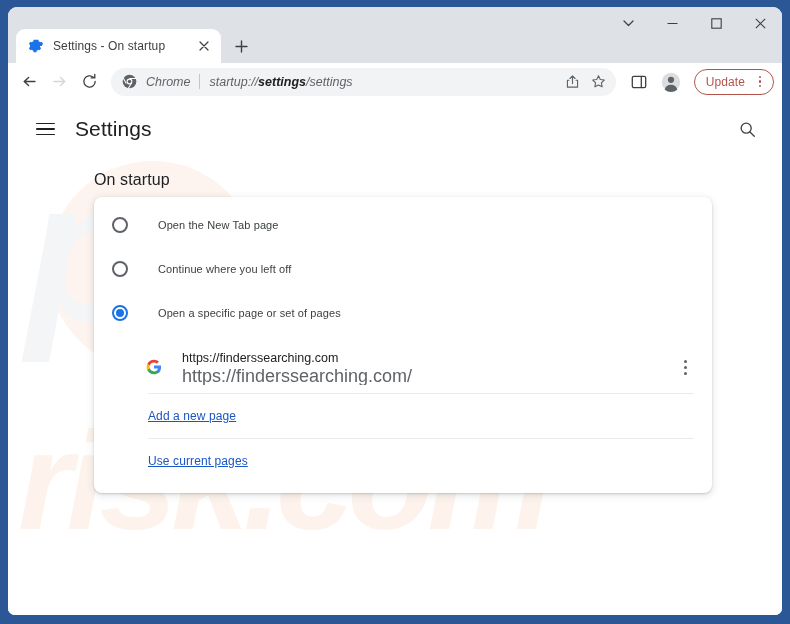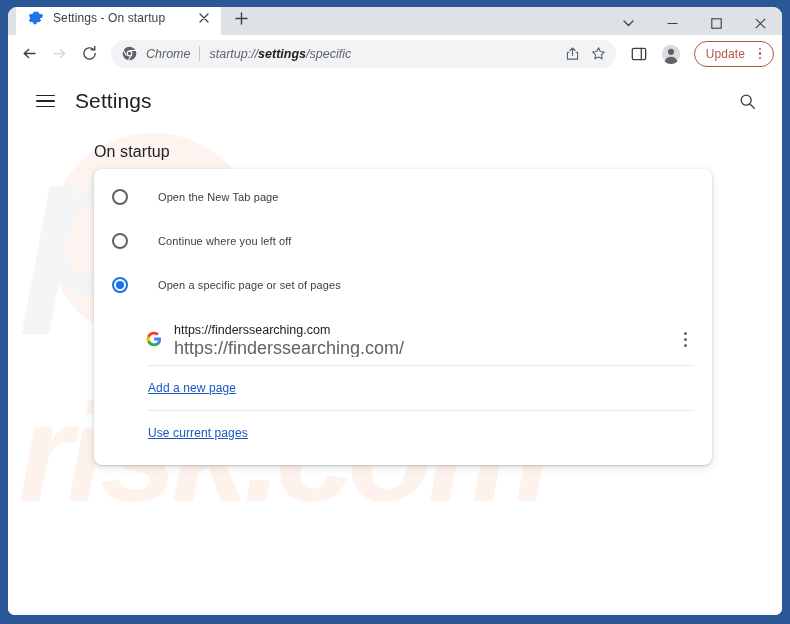--- a/index.html
+++ b/index.html
@@ -27,21 +27,21 @@
     background: #ffffff;
     border-radius: 9px 9px 7px 7px;
     overflow: hidden;
     display: flex;
     flex-direction: column;
   }
 
   
   #tab-strip {
     position: relative;
-    height: 28px;
+    height: 56px;
     background: #dee1e6;
     display: flex;
     align-items: flex-end;
     padding-left: 8px;
     flex: 0 0 auto;
   }
 
   #tab-active {
     position: relative;
     height: 34px;
@@ -338,21 +338,21 @@
     align-items: center;
     padding: 8px 14px 8px 52px;
     min-height: 46px;
   }
   #page-favicon {
     width: 16px; height: 16px;
     flex: 0 0 16px;
     display: block;
   }
   .page-text {
-    margin-left: 12px;
+    margin-left: 20px;
     flex: 1 1 auto;
     min-width: 0;
   }
   .page-title-text {
     font-size: 12.5px;
     color: #202124;
     line-height: 18px;
     white-space: nowrap;
     overflow: hidden;
     text-overflow: ellipsis;
@@ -474,21 +474,21 @@
 
       <div id="omnibox">
         <svg id="chrome-brand-icon" viewBox="0 0 16 16" aria-hidden="true">
           <circle cx="8" cy="8" r="7.3" fill="#5f6368"></circle>
           <circle cx="8" cy="8" r="3.1" fill="#ffffff"></circle>
           <circle cx="8" cy="8" r="1.9" fill="#5f6368"></circle>
           <path d="M8 4.9 H15 M4.6 10.2 L1.3 4.2 M9.9 10.2 L6.6 15.5" stroke="#ffffff" stroke-width="1.1" fill="none"></path>
         </svg>
         <span id="omnibox-scheme-label">Chrome</span>
         <span id="omnibox-separator"></span>
-        <span id="omnibox-url"><span>startup://</span><b>settings</b><span>/specific</span></span>
+        <span id="omnibox-url"><span>startup://</span><b>settings</b><span>/settings</span></span>
         <div class="omni-icon-btn">
           <svg width="15" height="15" viewBox="0 0 16 16" aria-hidden="true">
             <path d="M4.2 6.6 H2.6 V14 H13.4 V6.6 H11.8" stroke="#5f6368" stroke-width="1.2" fill="none" stroke-linecap="round" stroke-linejoin="round"></path>
             <path d="M8 10.2 V2.2 M5.3 4.8 L8 2.1 L10.7 4.8" stroke="#5f6368" stroke-width="1.2" fill="none" stroke-linecap="round" stroke-linejoin="round"></path>
           </svg>
         </div>
         <div class="omni-icon-btn">
           <svg width="15" height="15" viewBox="0 0 16 16" aria-hidden="true">
             <path d="M8 1.8 L9.9 5.8 L14.2 6.4 L11.1 9.4 L11.9 13.7 L8 11.7 L4.1 13.7 L4.9 9.4 L1.8 6.4 L6.1 5.8 Z" stroke="#5f6368" stroke-width="1.15" fill="none" stroke-linejoin="round"></path>
           </svg>

